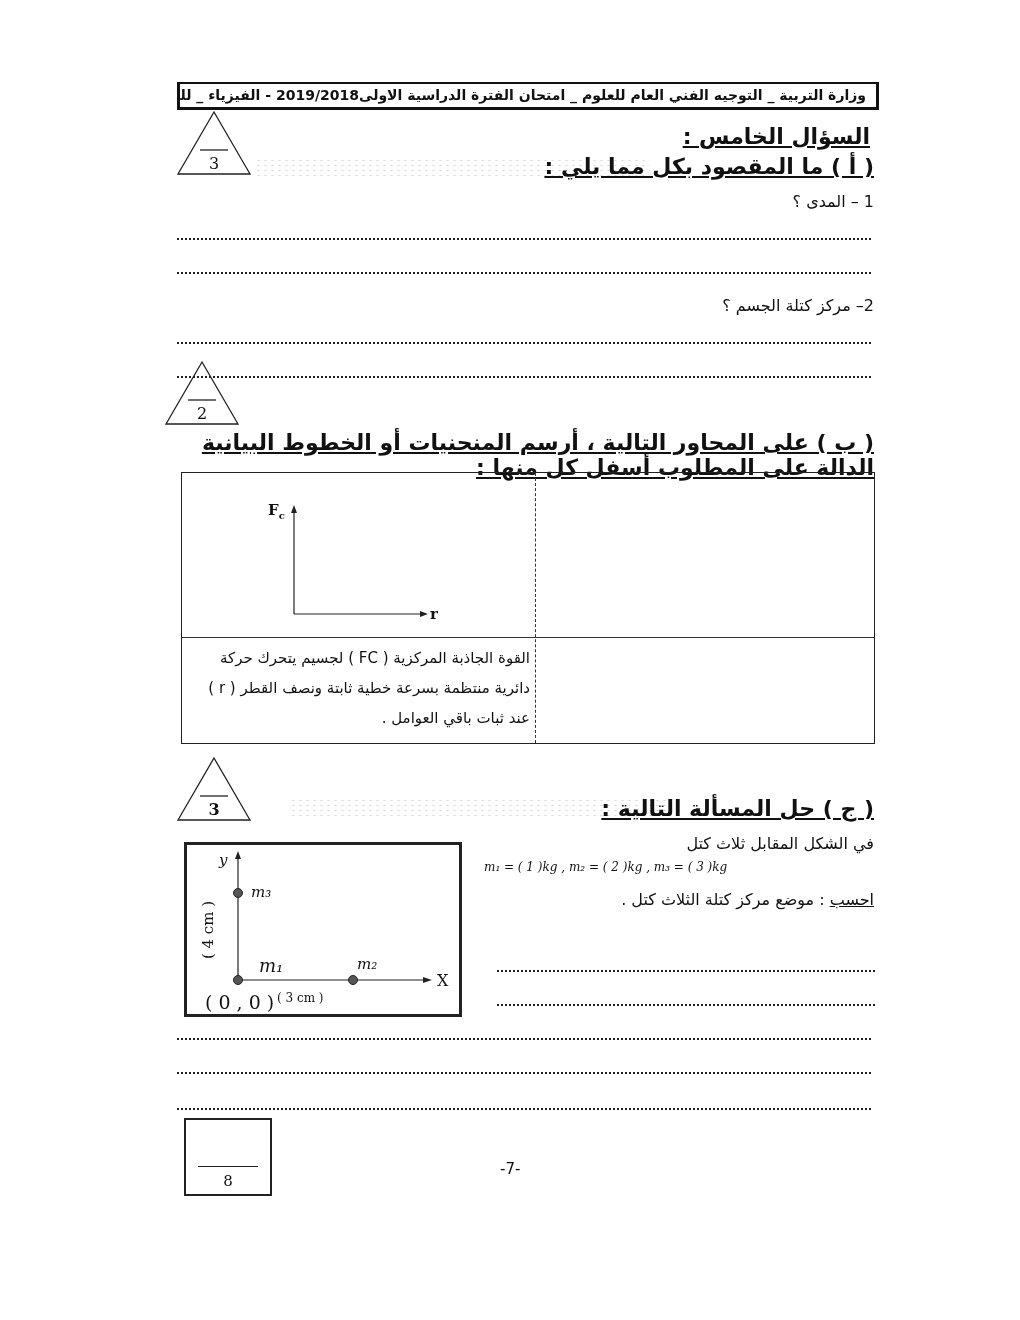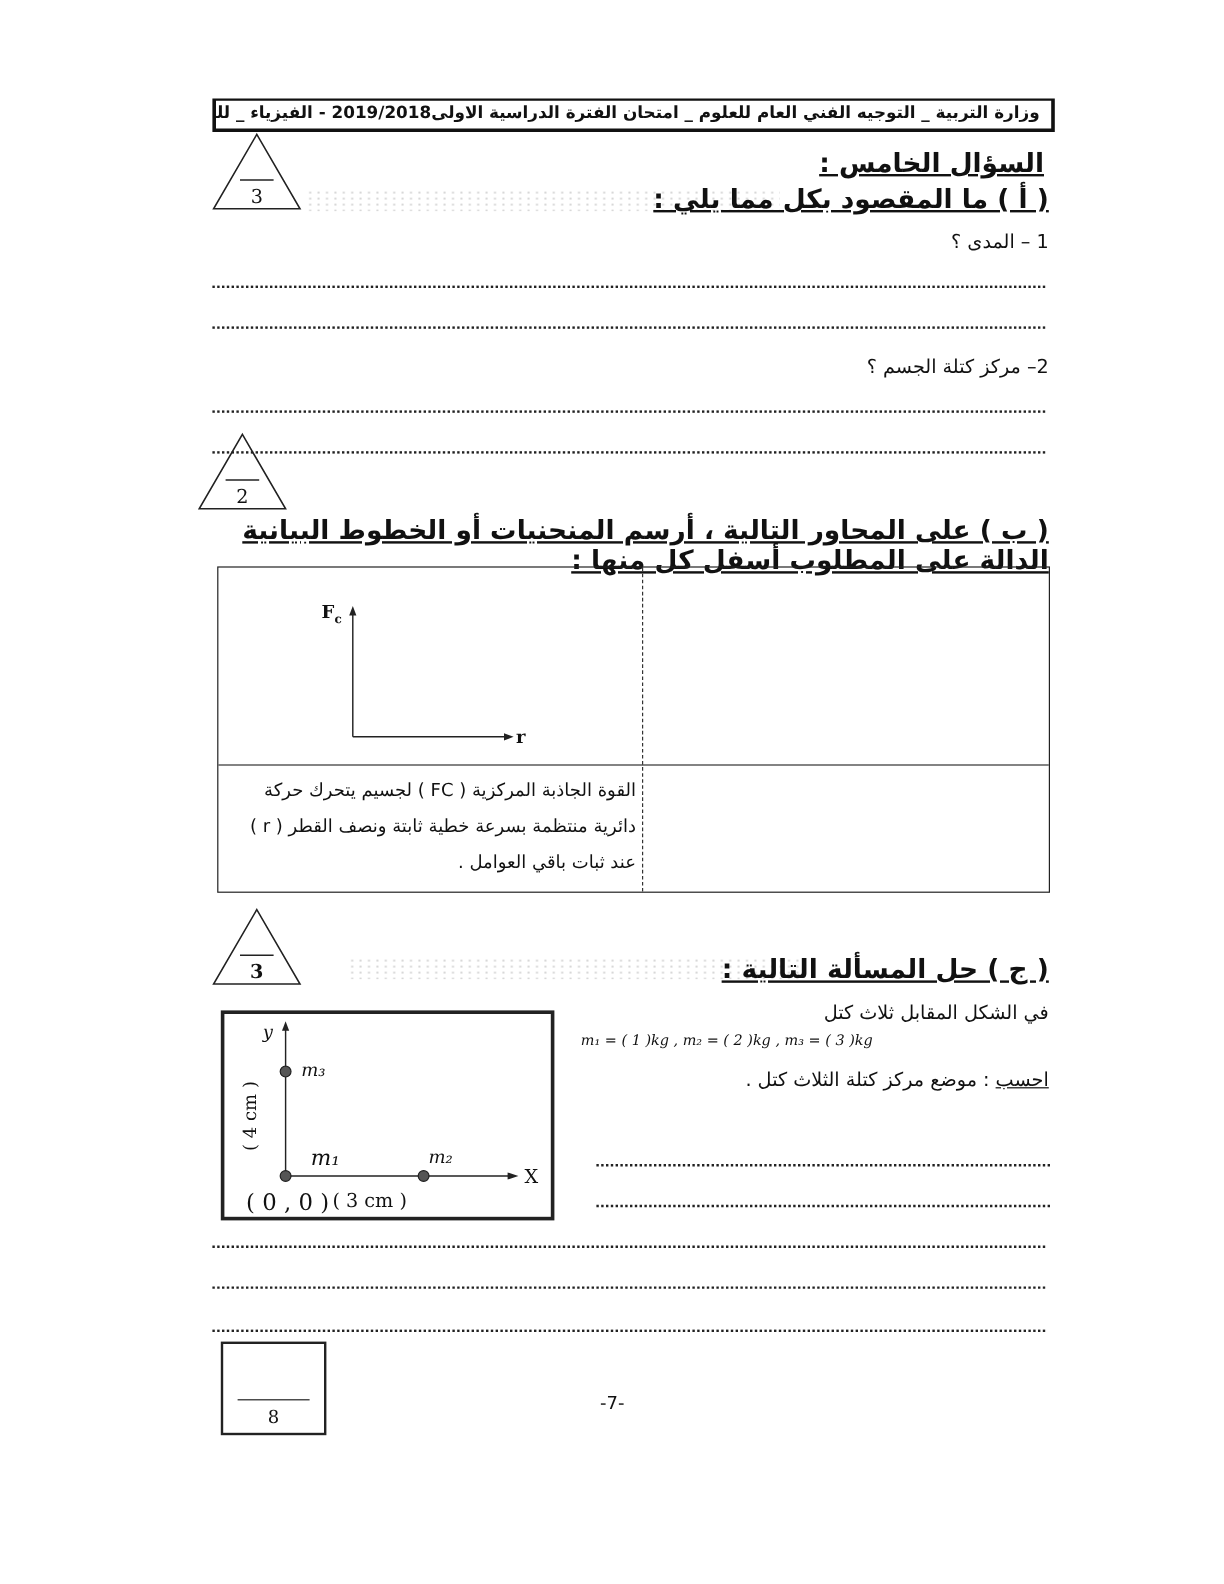--- a/index.html
+++ b/index.html
@@ -145,21 +145,21 @@
     <circle cx="51" cy="48" r="4.5" fill="#555" stroke="#222"></circle>
     <circle cx="51" cy="135" r="4.5" fill="#555" stroke="#222"></circle>
     <circle cx="166" cy="135" r="4.5" fill="#555" stroke="#222"></circle>
   </svg>
   <span class="abs serif" style="left:32px; top:6px; font-style:italic; font-size:15px;">y</span>
   <span class="abs serif" style="left:250px; top:126px; font-size:16px;">X</span>
   <span class="abs serif" style="left:64px; top:38px; font-style:italic; font-size:15px;">m₃</span>
   <span class="abs serif" style="left:72px; top:110px; font-style:italic; font-size:18px;">m₁</span>
   <span class="abs serif" style="left:158px; top:110px; font-style:italic; font-size:15px;margin-left:12px;">m₂</span>
   <span class="abs serif" style="left:18px; top:146px; font-size:19px;">( 0 , 0 )</span>
-  <span class="abs serif" style="left:90px; top:146px; font-size:16px;">( 3 cm )</span>
+  <span class="abs serif" style="left:90px; top:146px; font-size:12px;">( 3 cm )</span>
   <span class="abs serif" style="left:-8px; top:76px; font-size:15px; transform:rotate(-90deg); white-space:nowrap;">( 4 cm )</span>
 </div>
 
 <div class="abs dots short" style="top:966px;"></div>
 <div class="abs dots short" style="top:1000px;"></div>
 <div class="abs dots" style="top:1034px;"></div>
 <div class="abs dots" style="top:1068px;"></div>
 <div class="abs dots" style="top:1104px;"></div>
 
 <div class="abs score-box">

